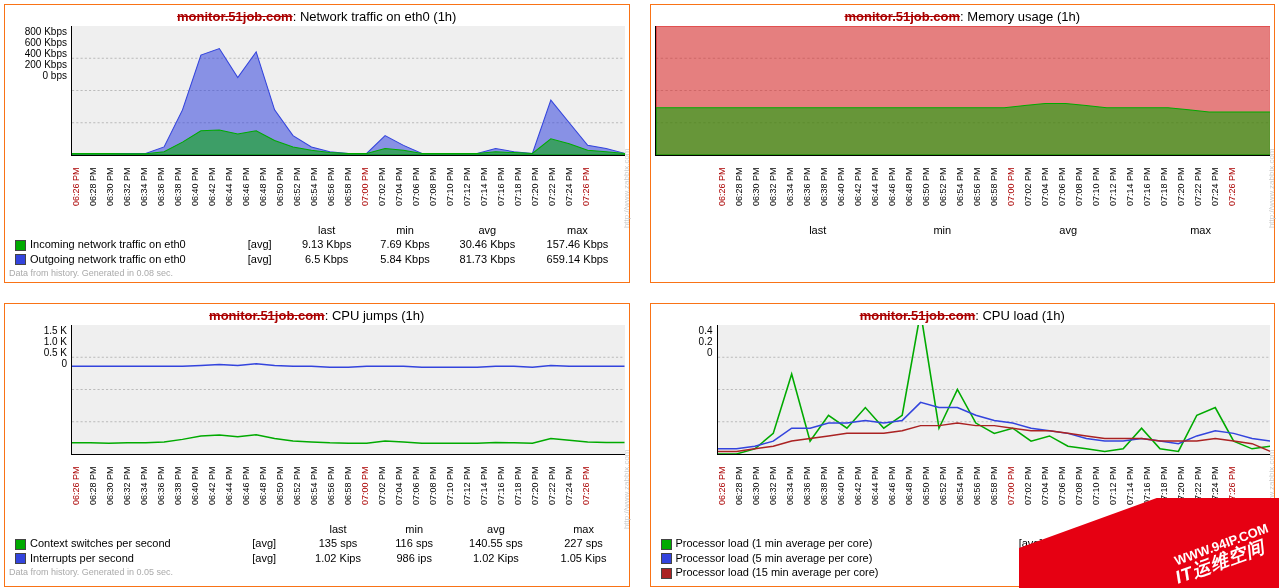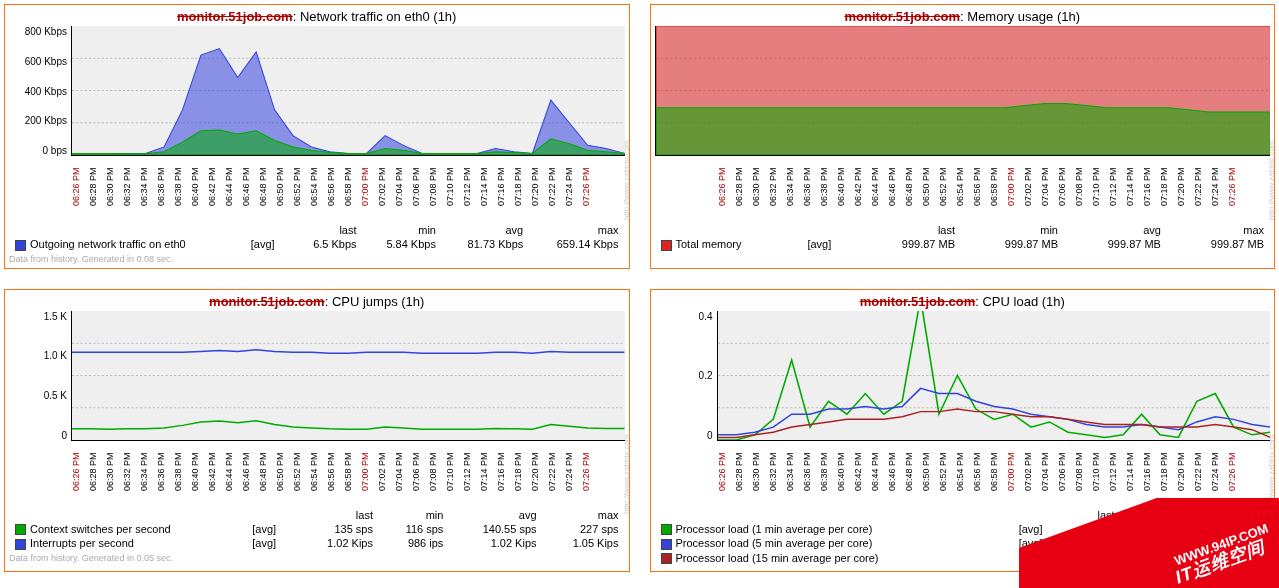--- a/index.html
+++ b/index.html
@@ -2,30 +2,30 @@
 <html><head>
 <meta charset="utf-8">
 <style>
 * { box-sizing: border-box; margin: 0; padding: 0; }
 body { font-family: Arial, sans-serif; font-size: 11px; background: #fff; width: 1279px; }
 .grid2x2 { display: grid; grid-template-columns: 1fr 1fr; gap: 20px; padding: 4px; }
 .panel { border: 1px solid #f97316; padding: 4px; background: #fff; position: relative; }
 .title { text-align: center; font-size: 13px; margin-bottom: 2px; }
 .host { color: #a00; text-decoration: line-through; font-weight: bold; }
 .chart-wrap { display: flex; height: 130px; }
-.yaxis { display: flex; flex-direction: column; justify-content: space-between; text-align: right; width: 62px; font-size: 10px; padding-right: 4px; }
+.yaxis { display: flex; flex-direction: column; justify-content: flex-start; text-align: right; width: 62px; font-size: 10px; padding-right: 4px; }
 .plot { flex: 1; border: 1px solid #000; border-right: none; border-top: none; background: #efefef; position: relative; overflow: hidden; }
 .xaxis { display: flex; margin-left: 62px; margin-right: 14px; margin-top: 2px; font-size: 9px; }
 .xaxis .tick { transform: rotate(-90deg); transform-origin: top left; white-space: nowrap; width: 17px; position: relative; top: 48px; }
 .xaxis .tick.red { color: #a00; }
 .legend { margin-top: 55px; font-size: 11px; }
 .legend table { width: 100%; border-collapse: collapse; }
 .legend td, .legend th { padding: 1px 6px; text-align: left; white-space: nowrap; }
 .legend th { font-weight: normal; }
-.legend .num { text-align: right; }
+.legend .num { text-align: center; }
 .swatch { display: inline-block; width: 11px; height: 11px; border: 1px solid #444; margin-right: 4px; vertical-align: middle; }
 .footer { font-size: 9px; color: #aaa; margin-top: 2px; }
 svg.series { position: absolute; left: 0; top: 0; width: 100%; height: 100%; }
 .watermark { position: absolute; bottom: 0; right: 0; width: 260px; height: 90px; overflow: hidden; }
 .watermark .tri { position: absolute; right: -40px; bottom: -50px; width: 300px; height: 140px; background: #e60012; transform: rotate(-20deg); }
 .watermark .t1 { position: absolute; right: 8px; bottom: 36px; color: #fff; font-size: 13px; font-weight: bold; transform: rotate(-20deg); }
 .watermark .t2 { position: absolute; right: 12px; bottom: 14px; color: #fff; font-size: 18px; font-weight: bold; font-style: italic; transform: rotate(-20deg); letter-spacing: 1px; }
 .zlogo { position: absolute; right: 2px; top: 50%; font-size: 8px; color: #ccc; transform: rotate(-90deg); transform-origin: right; }
 </style>
 </head>
@@ -95,20 +95,28 @@
           <tbody>
             <tr>
               <th class="num"></th>
               <th class="num"></th>
               <th class="num">last</th>
               <th class="num">min</th>
               <th class="num">avg</th>
               <th class="num">max</th>
             </tr>
             <tr>
+              <td><span class="swatch" style="background:#00aa00"></span>Incoming network traffic on eth0</td>
+              <td>[avg]</td>
+              <td class="num">9.13 Kbps</td>
+              <td class="num">7.69 Kbps</td>
+              <td class="num">30.46 Kbps</td>
+              <td class="num">157.46 Kbps</td>
+            </tr>
+            <tr>
               <td><span class="swatch" style="background:#3344dd"></span>Outgoing network traffic on eth0</td>
               <td>[avg]</td>
               <td class="num">6.5 Kbps</td>
               <td class="num">5.84 Kbps</td>
               <td class="num">81.73 Kbps</td>
               <td class="num">659.14 Kbps</td>
             </tr>
           </tbody>
         </table>
       </div>
@@ -169,28 +177,20 @@
         <table>
           <tbody>
             <tr>
               <th class="num"></th>
               <th class="num"></th>
               <th class="num">last</th>
               <th class="num">min</th>
               <th class="num">avg</th>
               <th class="num">max</th>
             </tr>
-            <tr>
-              <td><span class="swatch" style="background:#dd2222"></span>Total memory</td>
-              <td>[avg]</td>
-              <td class="num">999.87 MB</td>
-              <td class="num">999.87 MB</td>
-              <td class="num">999.87 MB</td>
-              <td class="num">999.87 MB</td>
-            </tr>
           </tbody>
         </table>
       </div>
   </div>
 
   <div class="panel">
     <div class="title">
       <span class="host">monitor.51job.com</span>:
       <span>CPU jumps (1h)</span>
     </div>

